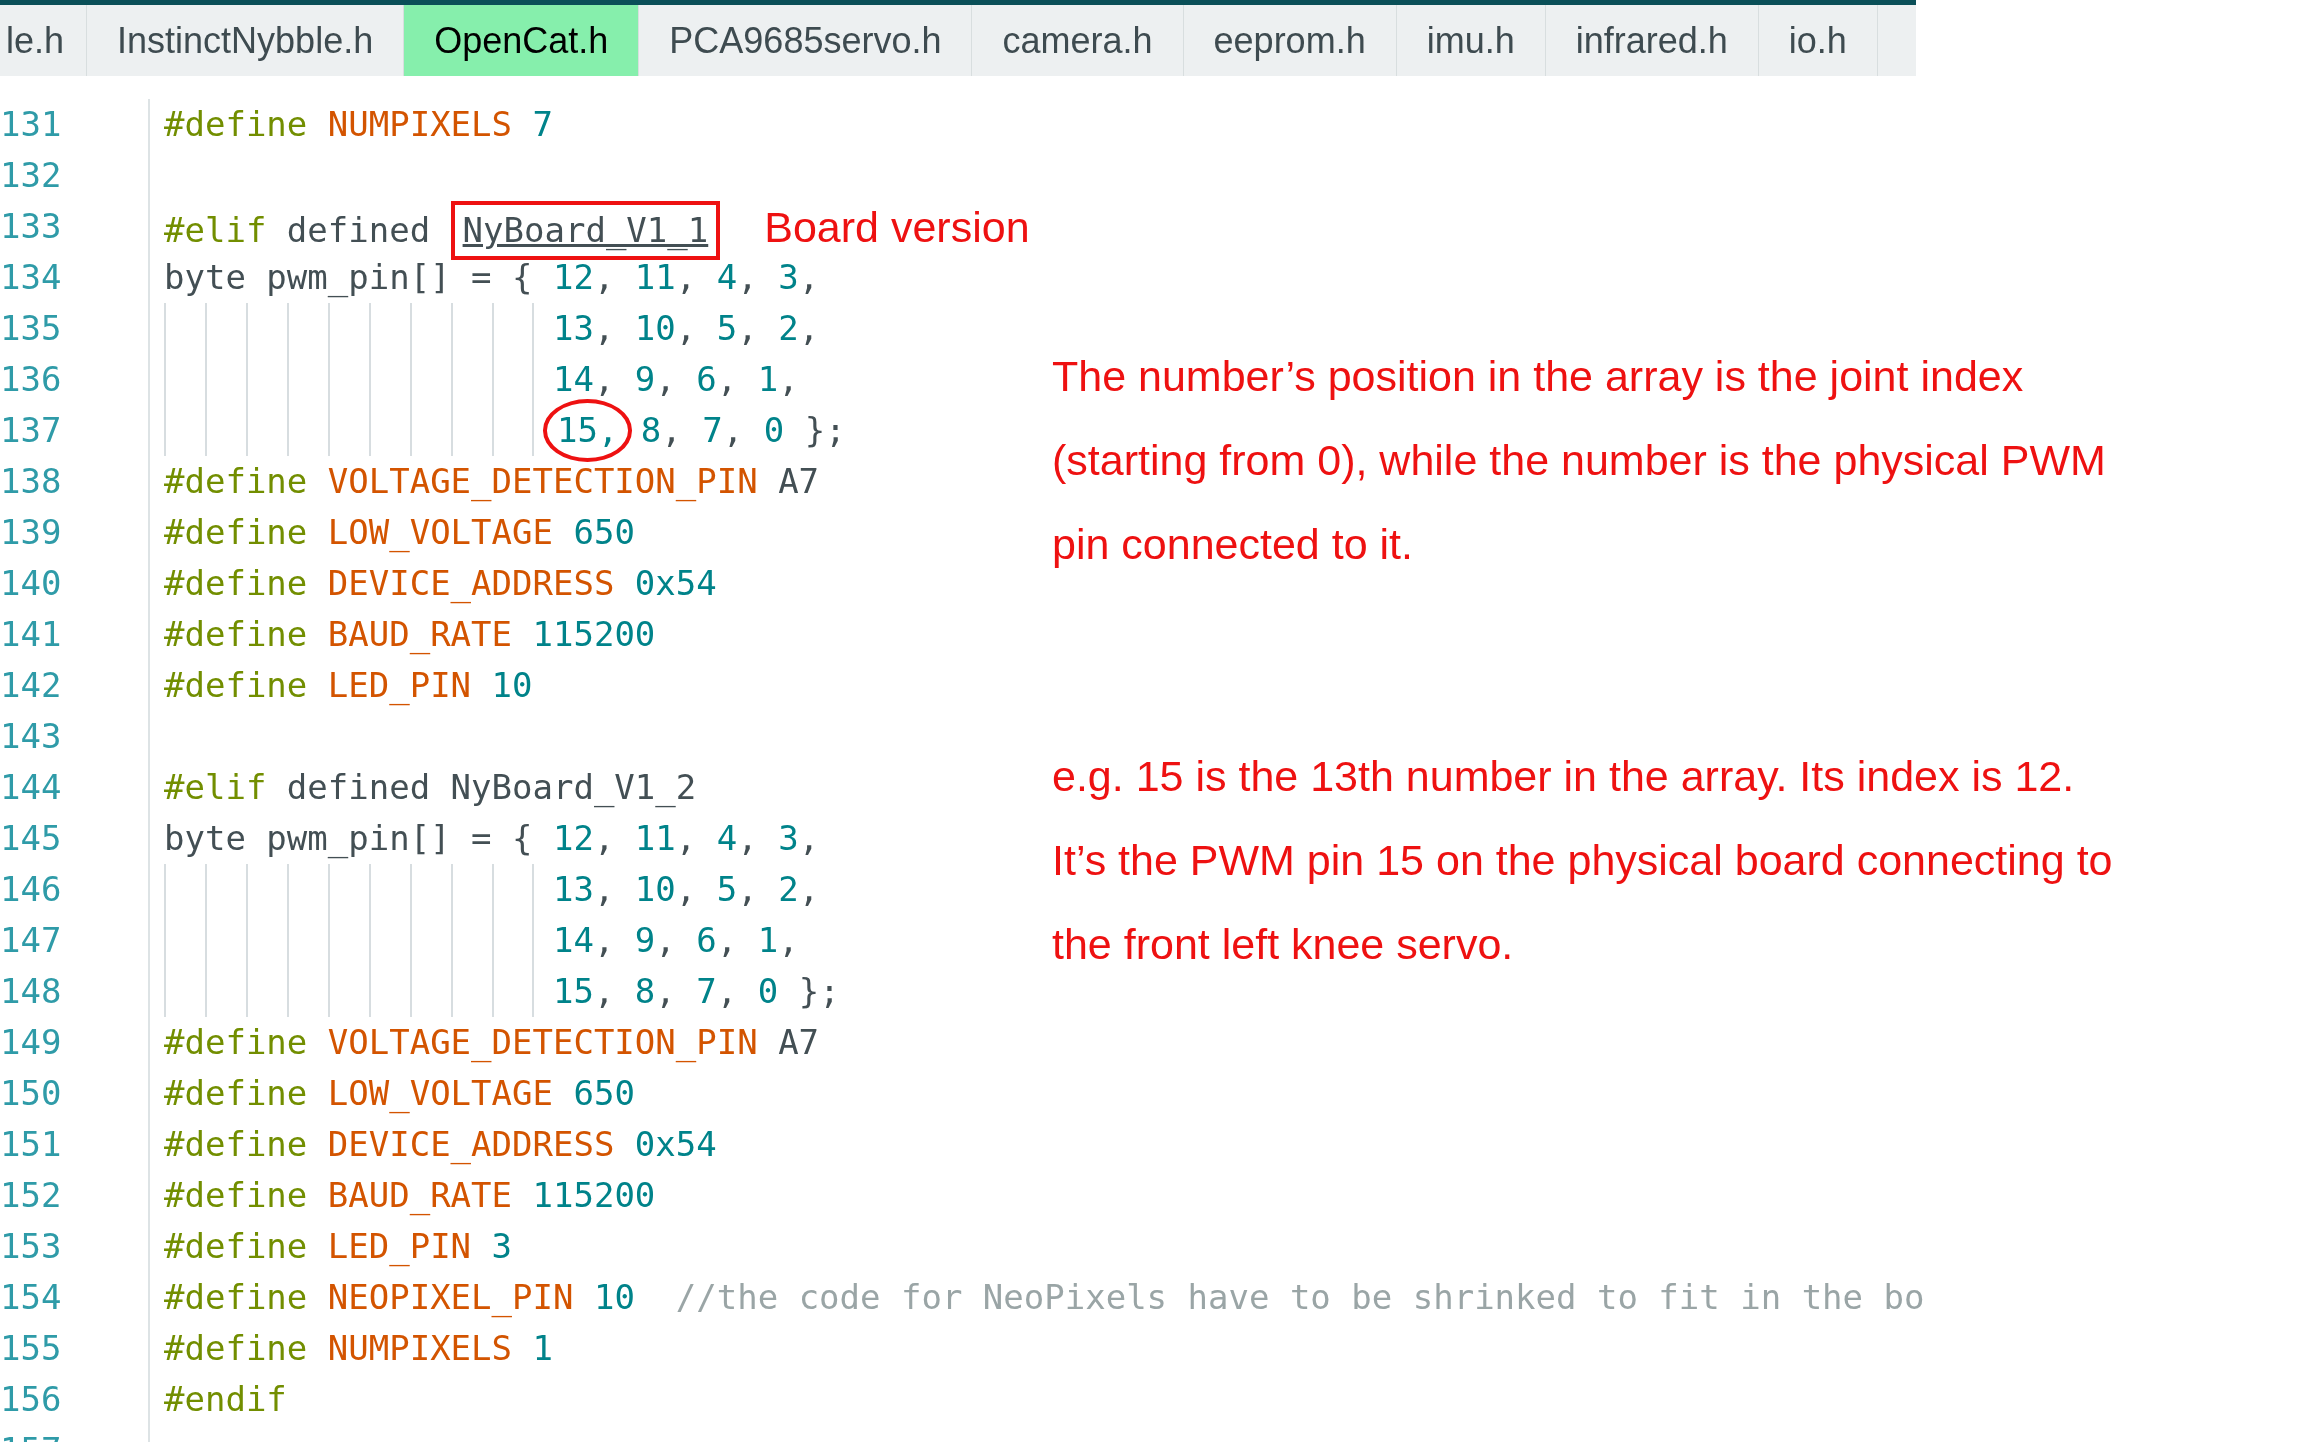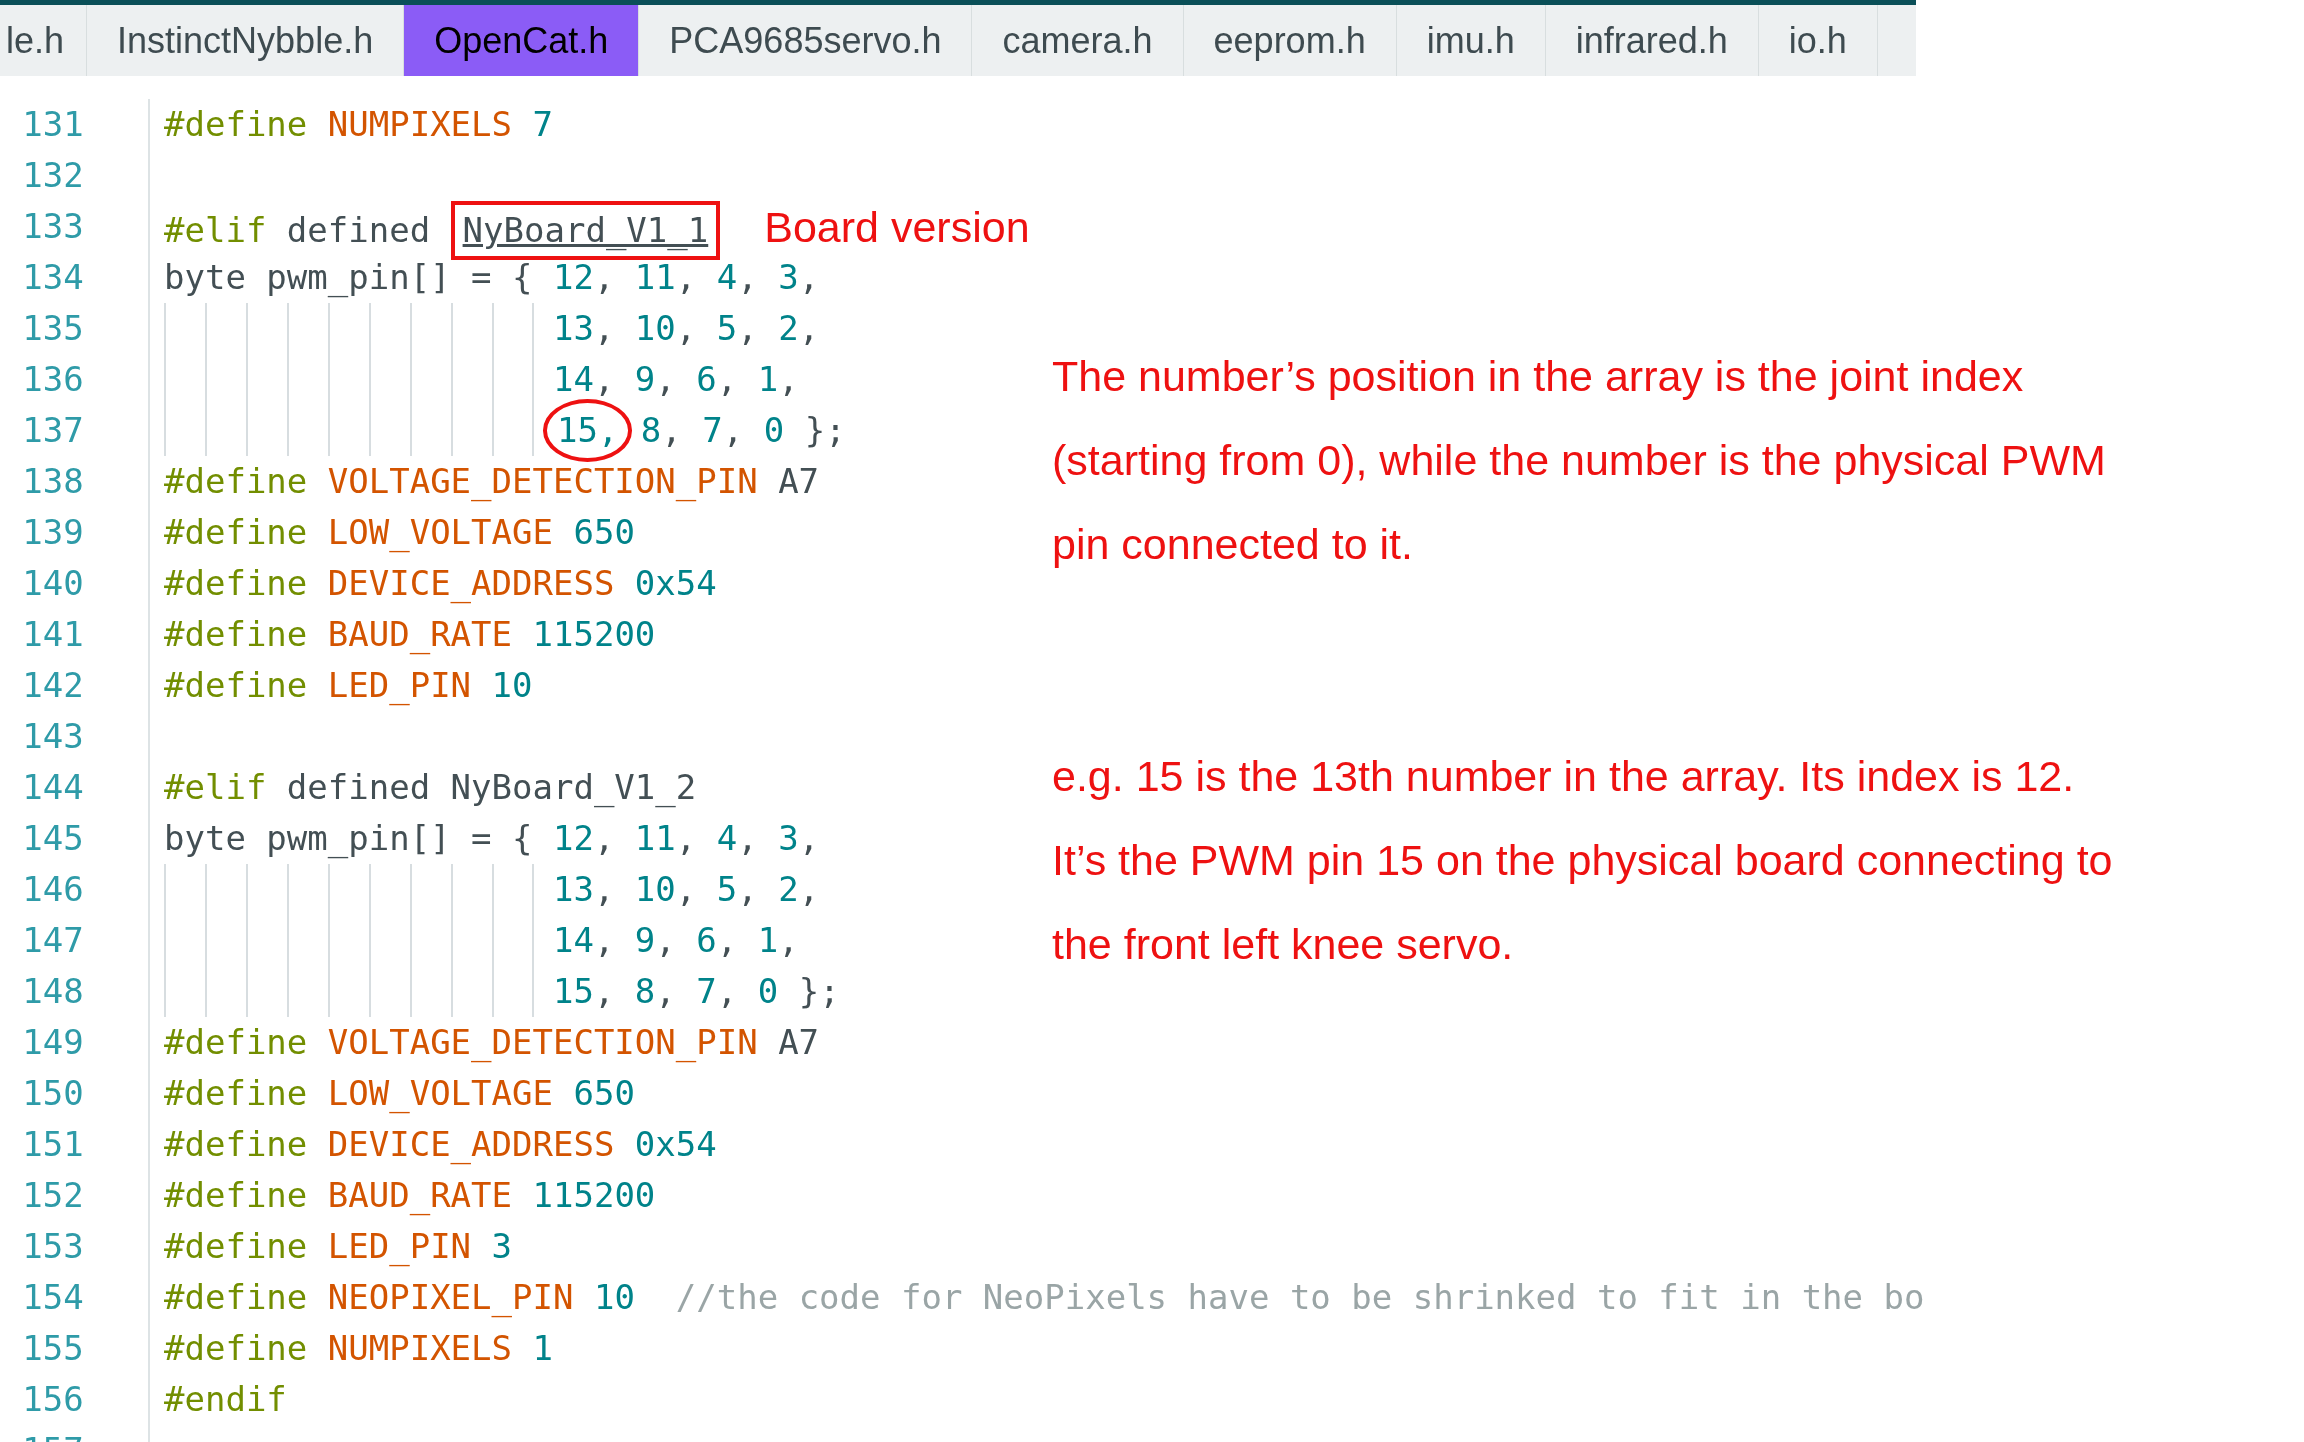--- a/index.html
+++ b/index.html
@@ -29,33 +29,33 @@
     background:var(--tab-bg);
     border-top:5px solid var(--accent-teal);
     display:flex;align-items:stretch;overflow:hidden;
   }
   .tab{
     display:flex;align-items:center;
     padding:0 30px;font-size:36px;color:#3E4B50;
     border-right:1px solid var(--tab-border);
     white-space:nowrap;cursor:default;
   }
-  .tab.active{background:#8b5cf6;color:#000000;}
+  .tab.active{background:#86efac;color:#000000;}
   .tab.partial{padding:0 22px 0 6px;}
 
   
   .code{
     position:absolute;top:90px;left:0;width:2304px;
     padding-top:9px;
     font-family:"DejaVu Sans Mono","Liberation Mono",monospace;
     font-size:34px;line-height:51px;
   }
   .row{display:flex;height:51px;white-space:pre;}
   .ln{
-    flex:0 0 150px;padding-right:42px;text-align:center;
+    flex:0 0 150px;padding-right:42px;text-align:left;
     color:var(--line-number);
     border-right:2px solid var(--gutter-line);
   }
   .src{padding-left:14px;color:var(--plain-dark);}
 
   .tok-p{color:var(--keyword-olive);}
   .tok-m{color:var(--macro-orange);}
   .tok-n{color:var(--number-teal);}
   .tok-t{color:var(--plain-dark);}
   .tok-c{color:var(--comment-gray);}

